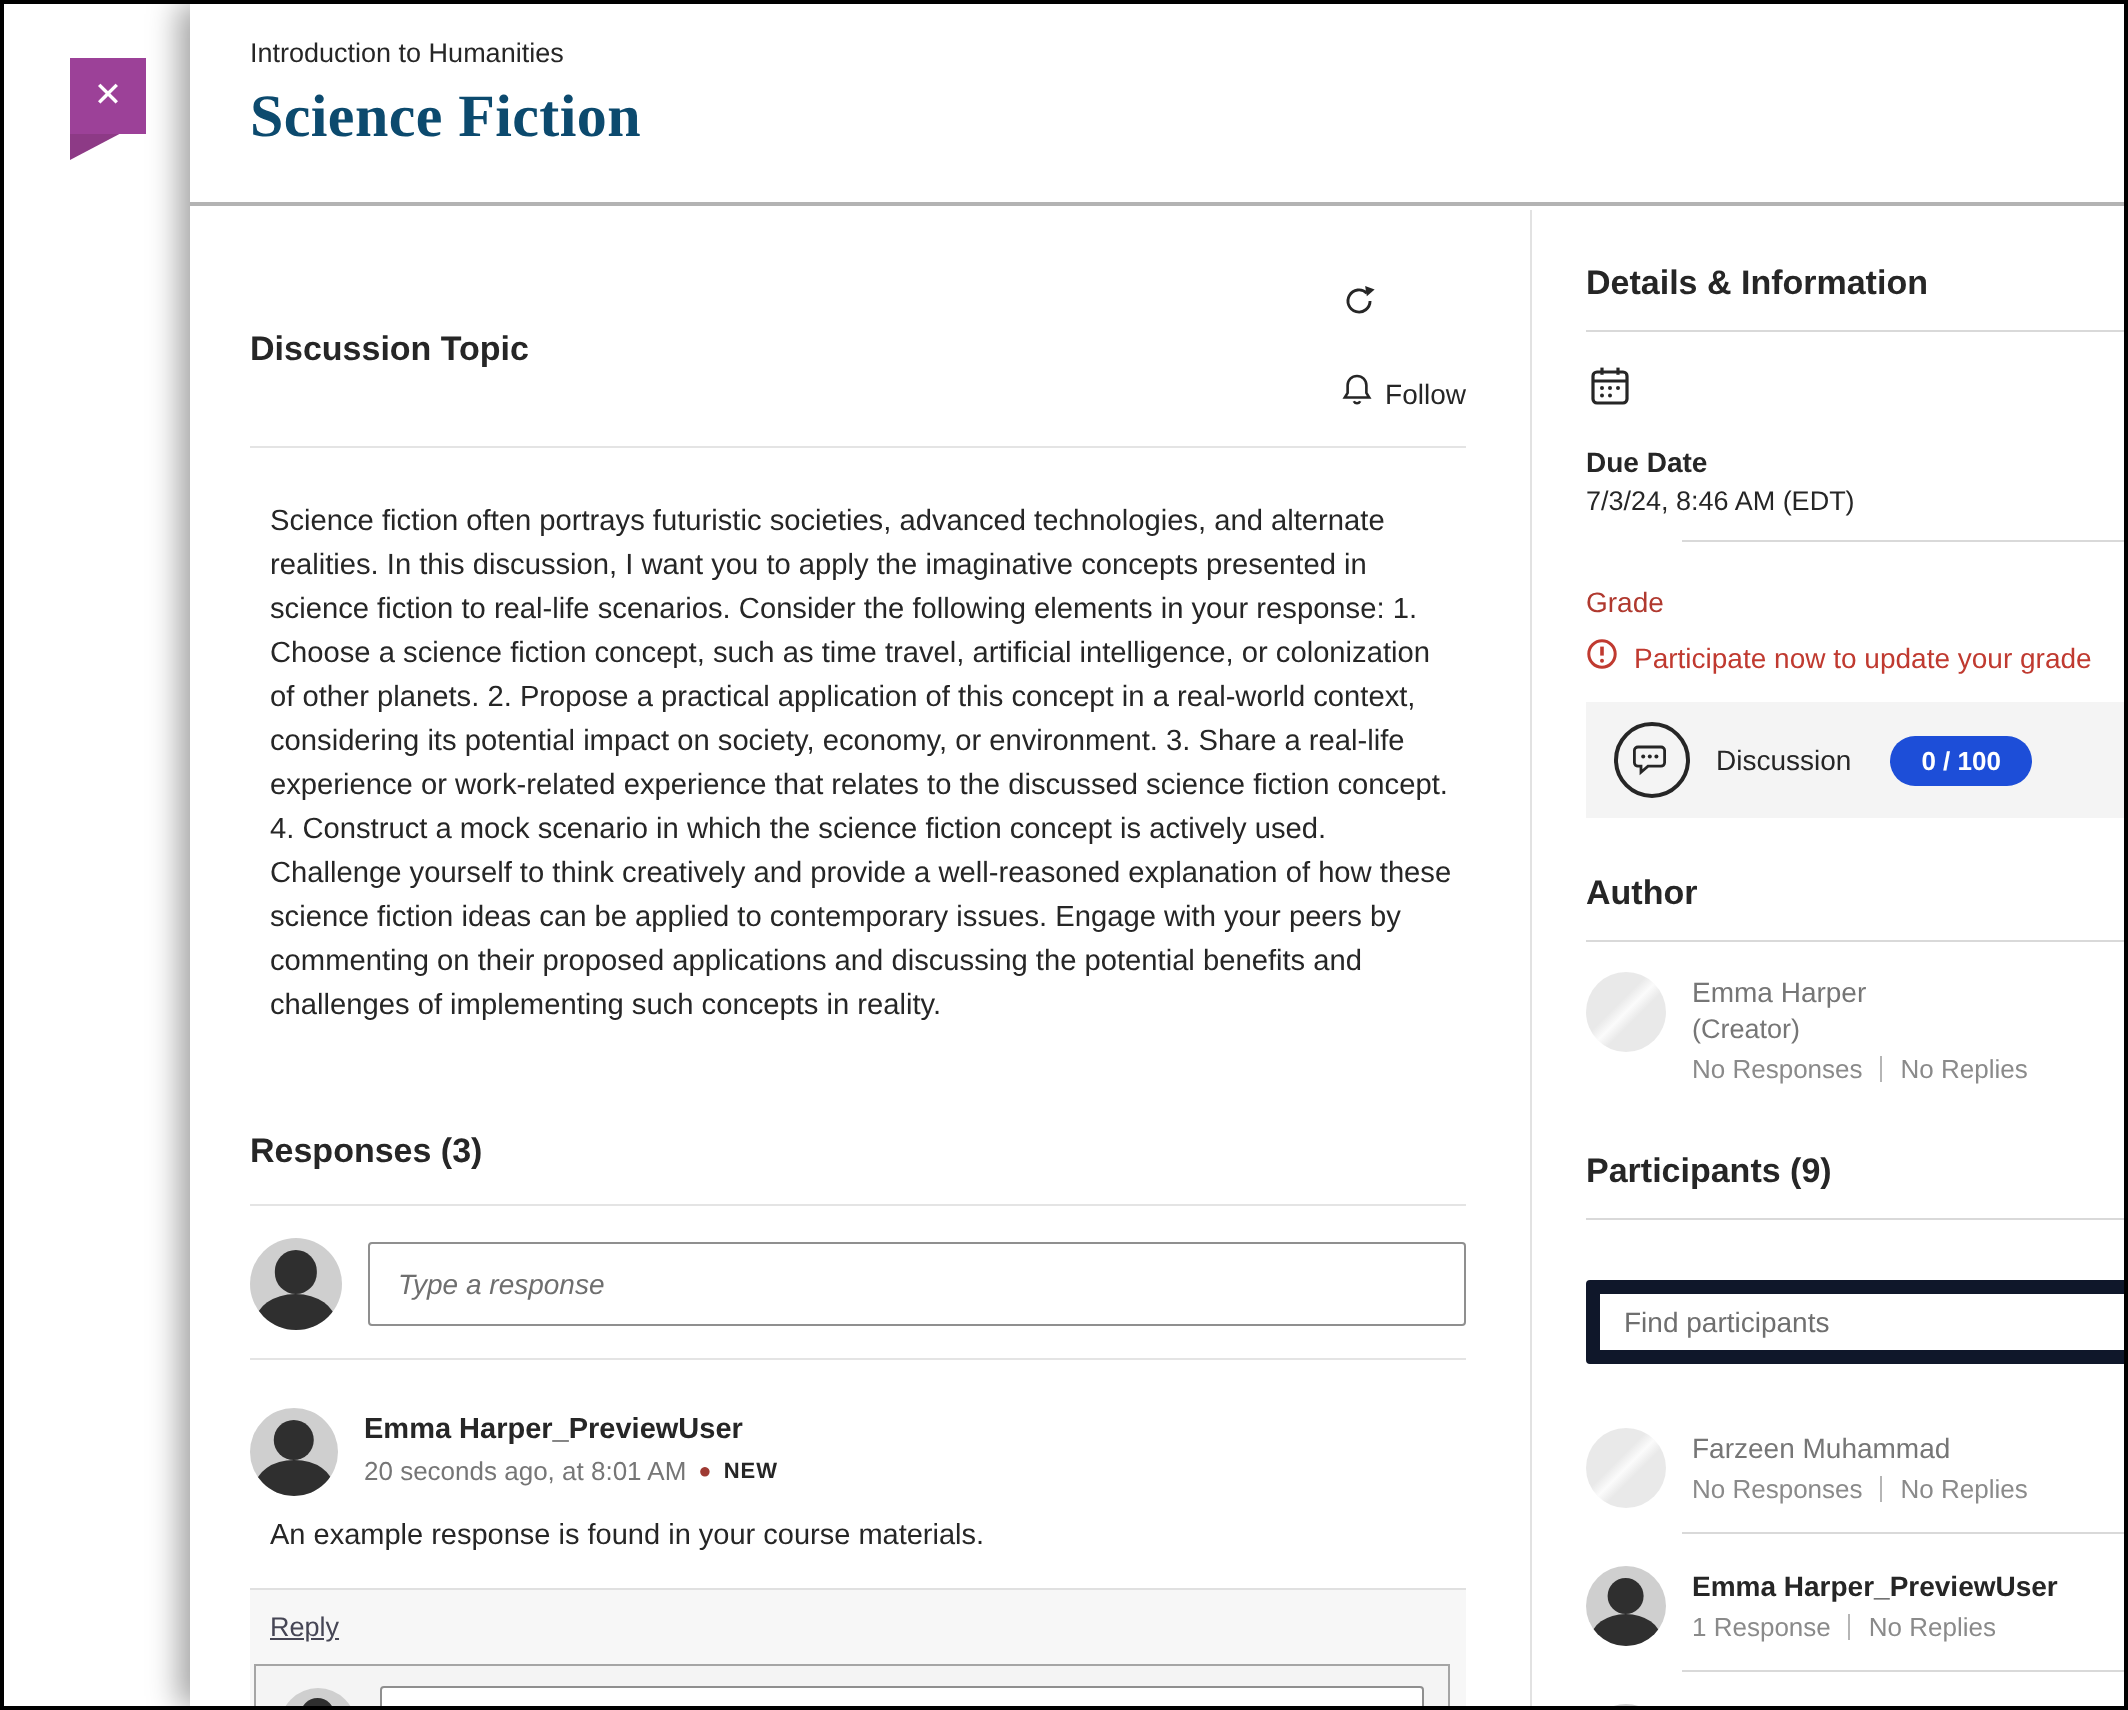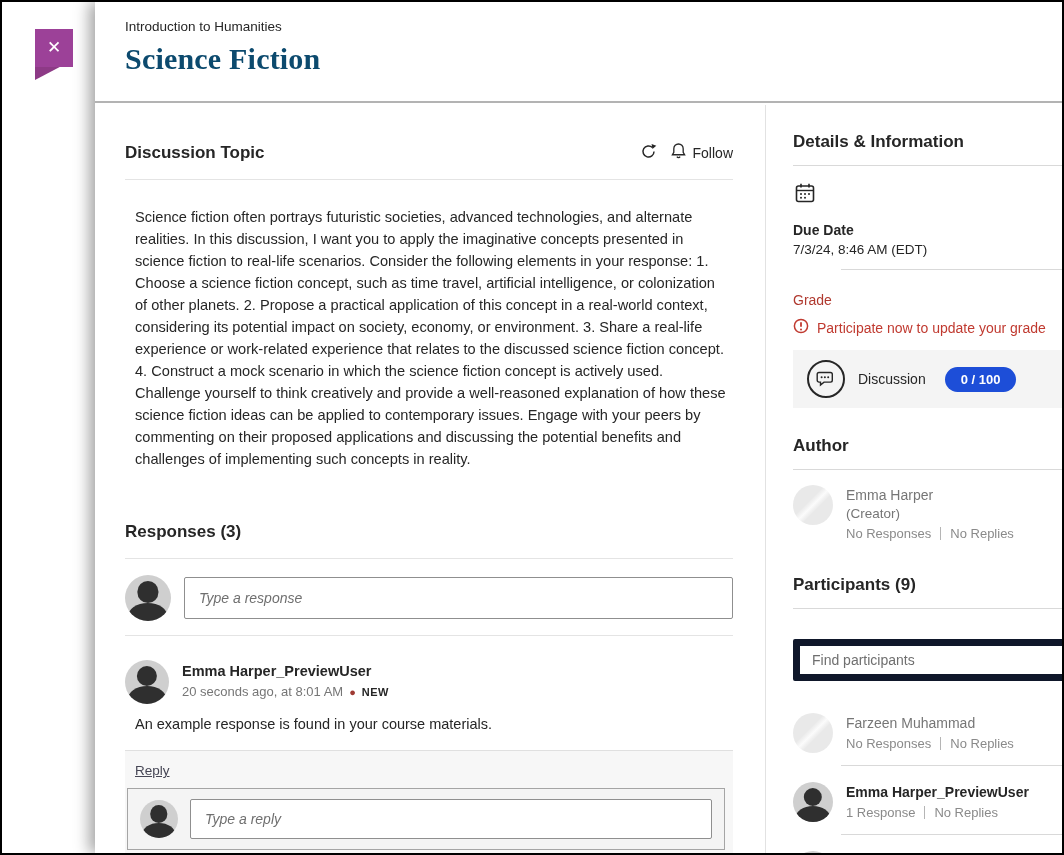--- a/index.html
+++ b/index.html
@@ -38,21 +38,21 @@
   .v-divider { position:absolute; left:670px; top:103px; bottom:0; width:1px; background:#e2e2e2; }
 
   .hline { height:1px; background:#e4e4e4; }
   .hline.side { background:#d9d9d9; }
   .hline.indent { margin-left:48px; }
 
   
   .main-col { position:absolute; left:30px; top:140px; width:608px; }
   .topic-row { display:flex; justify-content:space-between; align-items:center; }
   .sec-heading { font-size:17px; font-weight:bold; color:#262626; }
-  .topic-actions { display:flex; align-items:center; gap:14px; }
+  .topic-actions { display:flex; align-items:flex-start; gap:24px;flex-direction:column; }
   .icon-btn { background:none; border:none; cursor:pointer; display:flex; align-items:center;
               gap:7px; font-size:14px; color:#262626; font-family:inherit; }
   .main-col .hline { margin-top:16px; }
   .topic-body { margin:26px 0 0 10px; width:596px; font-size:14.6px; line-height:22px; color:#262626; }
 
   .responses-heading { margin-top:52px; }
   .composer { display:flex; align-items:center; gap:13px; margin-top:16px; }
   .text-input { flex:1; height:42px; border:1px solid #8f8f8f; border-radius:2px;
                 padding:0 14px; font-size:14px; font-family:inherit; background:#fff; color:#262626; }
   .text-input::placeholder { color:#6f6f6f; font-style:italic; }

